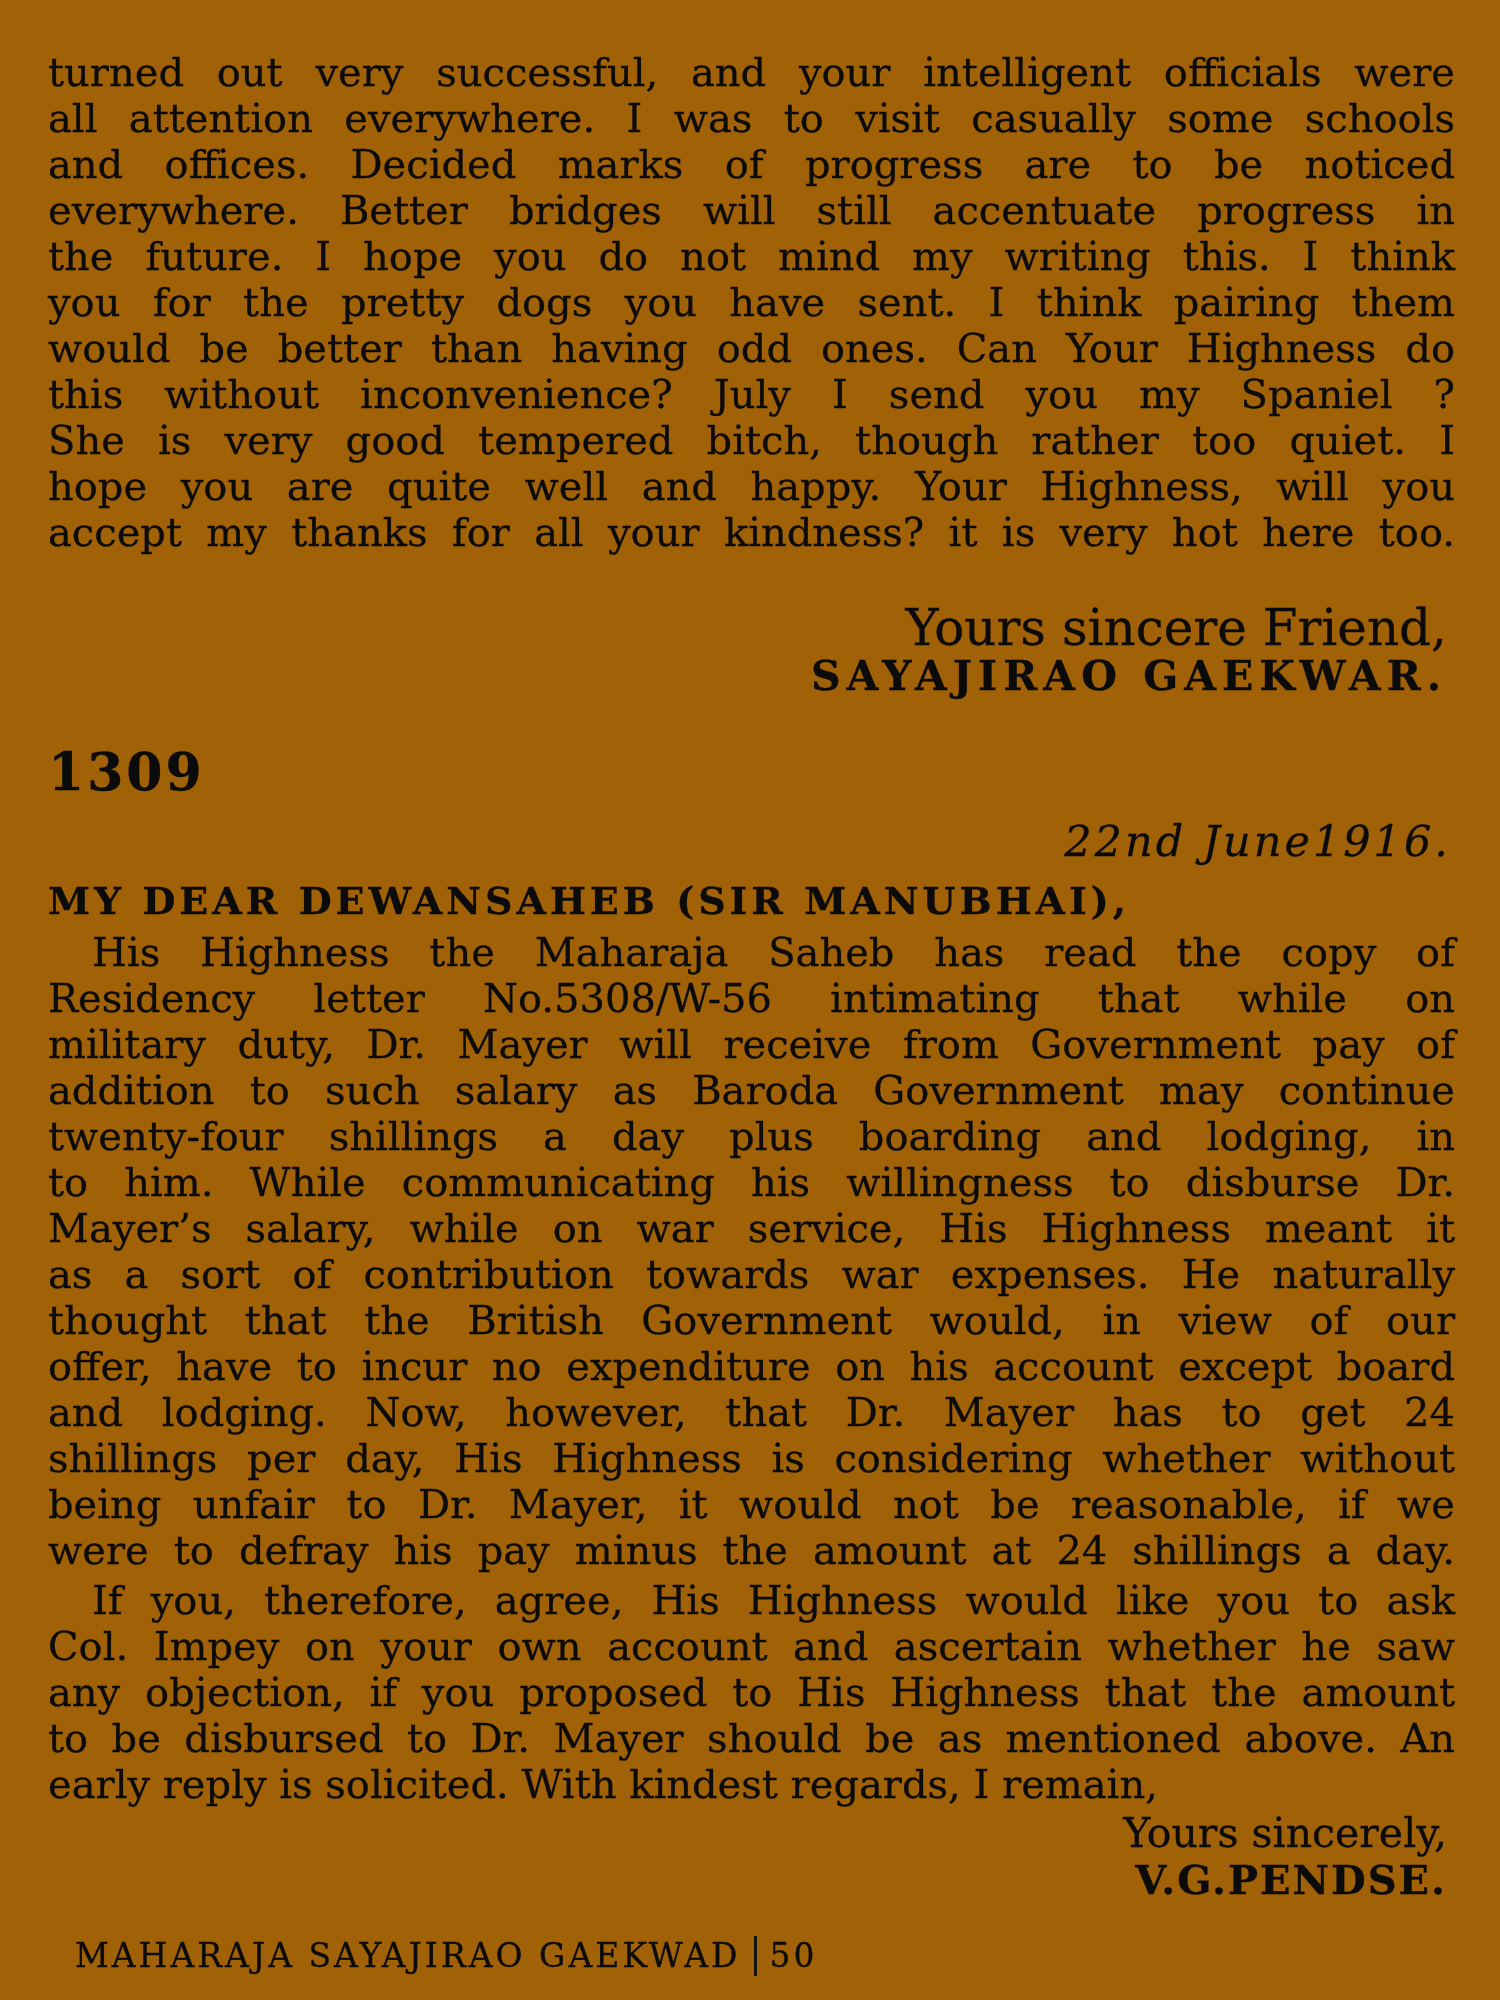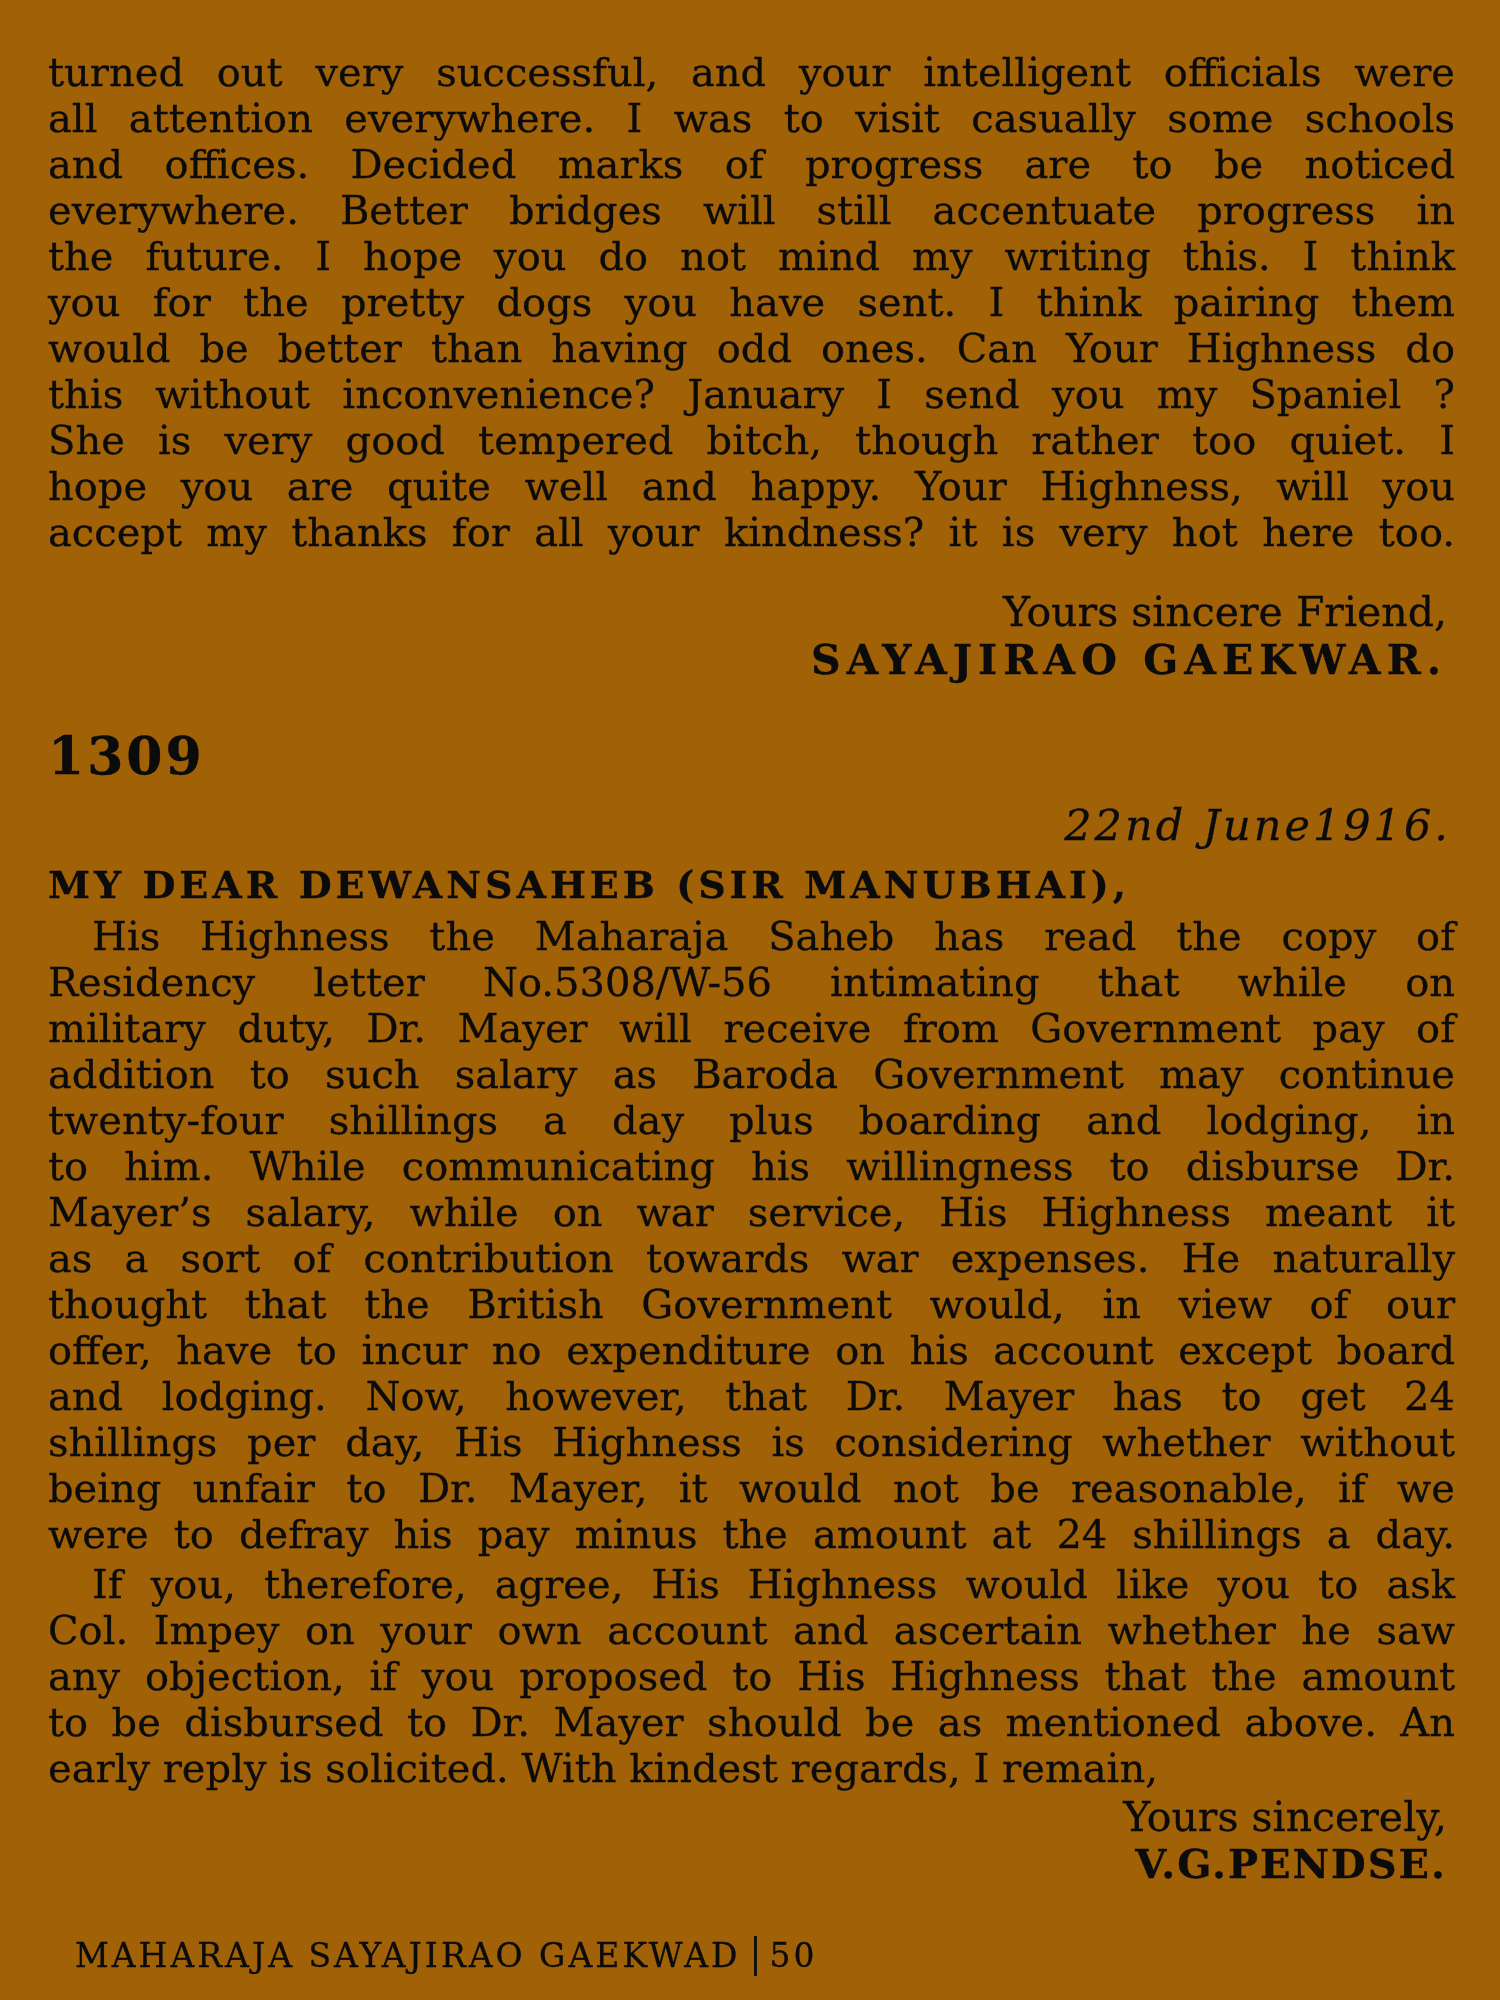--- a/index.html
+++ b/index.html
@@ -26,21 +26,21 @@
   }
   .just {
     text-align: justify;
     text-align-last: justify;
   }
   .indent { text-indent: 44px; }
   .right { text-align: right; padding-right: 8px; }
   .bold { font-weight: 700; }
 
   .prev-body { margin-top: 49px; }
-  .prev-signoff { margin-top: 34px; font-size: 41px; line-height: 46px; }
+  .prev-signoff { margin-top: 50px; font-size: 50px; line-height: 46px; }
   .prev-signature { margin-top: 2px; font-size: 41px; line-height: 46px; letter-spacing: 6px; }
 
   .letter-number {
     margin: 45px 0 0 0;
     padding-right: 312px;
     text-align: left;
     font-size: 52px;
     line-height: 56px;
     font-weight: 700;
     letter-spacing: 3px;
@@ -98,21 +98,21 @@
 
   <section>
     <div class="prev-body">
         <div class="line just">turned out very successful, and your intelligent officials were</div>
         <div class="line just">all attention everywhere. I was to visit casually some schools</div>
         <div class="line just">and offices. Decided marks of progress are to be noticed</div>
         <div class="line just">everywhere. Better bridges will still accentuate progress in</div>
         <div class="line just">the future. I hope you do not mind my writing this. I think</div>
         <div class="line just">you for the pretty dogs you have sent. I think pairing them</div>
         <div class="line just">would be better than having odd ones. Can Your Highness do</div>
-        <div class="line just">this without inconvenience? January I send you my Spaniel ?</div>
+        <div class="line just">this without inconvenience? July I send you my Spaniel ?</div>
         <div class="line just">She is very good tempered bitch, though rather too quiet. I</div>
         <div class="line just">hope you are quite well and happy. Your Highness, will you</div>
         <div class="line just">accept my thanks for all your kindness?  it is very hot here too.</div>
       </div>
     <div class="line right prev-signoff">Yours sincere Friend,</div>
     <div class="line right bold prev-signature">SAYAJIRAO GAEKWAR.</div>
   </section>
 
   <section>
     <h1 class="letter-number">1309</h1>

